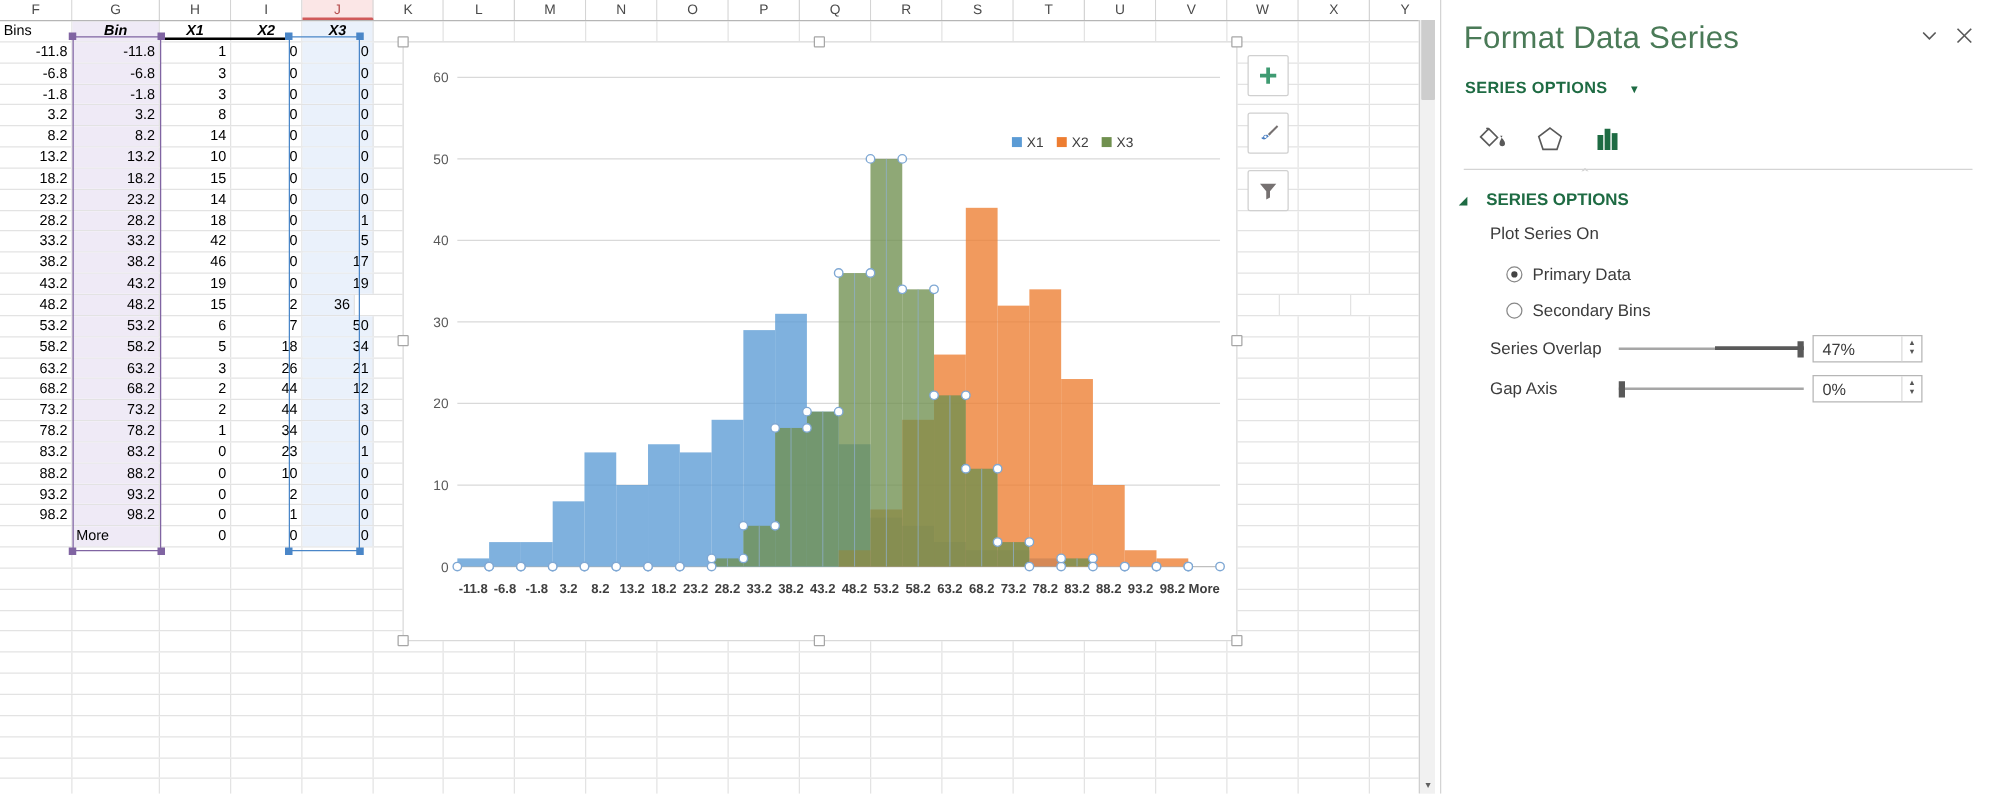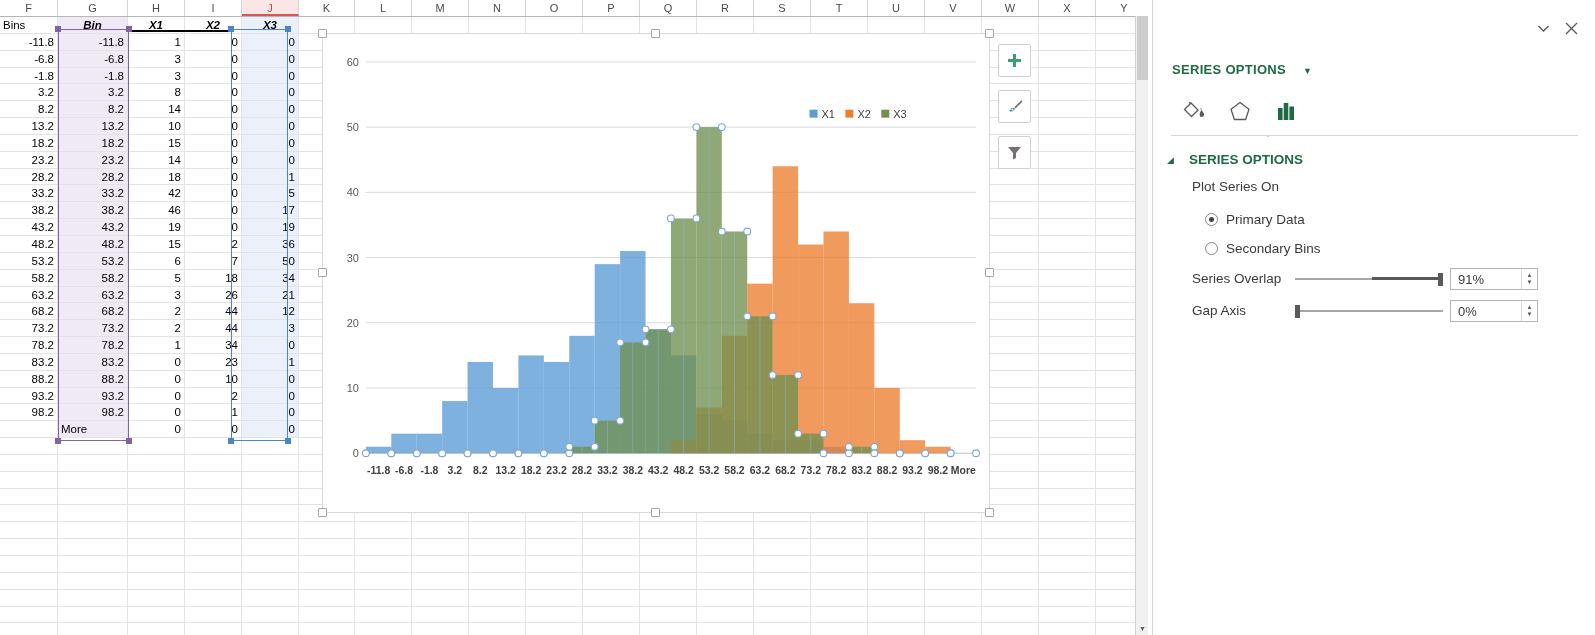--- a/index.html
+++ b/index.html
@@ -488,21 +488,21 @@
           <div class="cell " style="width: 57px;"></div>
           <div class="cell " style="width: 57px;"></div>
           <div class="cell " style="width: 57px;"></div>
           <div class="cell " style="width: 57px;"></div>
         </div>
         <div class="grow">
           <div class="cell r" style="width: 58px;">48.2</div>
           <div class="cell r purpleband" style="width: 70px;">48.2</div>
           <div class="cell r" style="width: 57px;">15</div>
           <div class="cell r" style="width: 57px;">2</div>
-          <div class="cell r blueband" style="width: 57px;">36</div>
+          <div class="cell r blueband" style="width: 42px;">36</div>
           <div class="cell " style="width: 56px;"></div>
           <div class="cell " style="width: 57px;"></div>
           <div class="cell " style="width: 57px;"></div>
           <div class="cell " style="width: 57px;"></div>
           <div class="cell " style="width: 57px;"></div>
           <div class="cell " style="width: 57px;"></div>
           <div class="cell " style="width: 57px;"></div>
           <div class="cell " style="width: 57px;"></div>
           <div class="cell " style="width: 57px;"></div>
           <div class="cell " style="width: 57px;"></div>
@@ -1225,20 +1225,21 @@
       </svg>
     </div>
     <div class="cbtn">
       <svg width="17" height="17" viewBox="0 0 17 17">
         <path d="M2 3h13l-5 6v5l-3 1.5V9z" fill="#767171"></path>
       </svg>
     </div>
   </div>
 
   <div id="pane">
+    <div id="pane-title">Format Data Series</div>
 
     <div class="pane-hdr-btn" id="pane-dropdown">
       <svg width="11" height="7" viewBox="0 0 11 7">
         <path d="M0.5 1 L5.5 6 L10.5 1" stroke="#595959" stroke-width="1.4" fill="none"></path>
       </svg>
     </div>
     <div class="pane-hdr-btn" id="pane-close">
       <svg width="13" height="13" viewBox="0 0 13 13">
         <path d="M1 1 L12 12 M12 1 L1 12" stroke="#595959" stroke-width="1.3"></path>
       </svg>
@@ -1290,21 +1291,21 @@
     <span class="radio-lbl">Secondary Bins</span>
   </div>
 
   <div class="lbl" id="lbl-overlap">Series Overlap</div>
   <div class="slider" id="slider-overlap">
     <div class="strack"></div>
     <div class="sfill" style="left:52%; width:48%;"></div>
     <div class="sthumb" style="left:143px;"></div>
   </div>
   <div class="spin" id="spin-overlap">
-    <span class="val">91%</span>
+    <span class="val">47%</span>
     <span class="arrows">
         <span>▲</span>
         <span>▼</span>
       </span>
   </div>
 
   <div class="lbl" id="lbl-gap">Gap Axis</div>
   <div class="slider" id="slider-gap">
     <div class="strack"></div>
     <div class="sthumb" style="left:0px;"></div>

